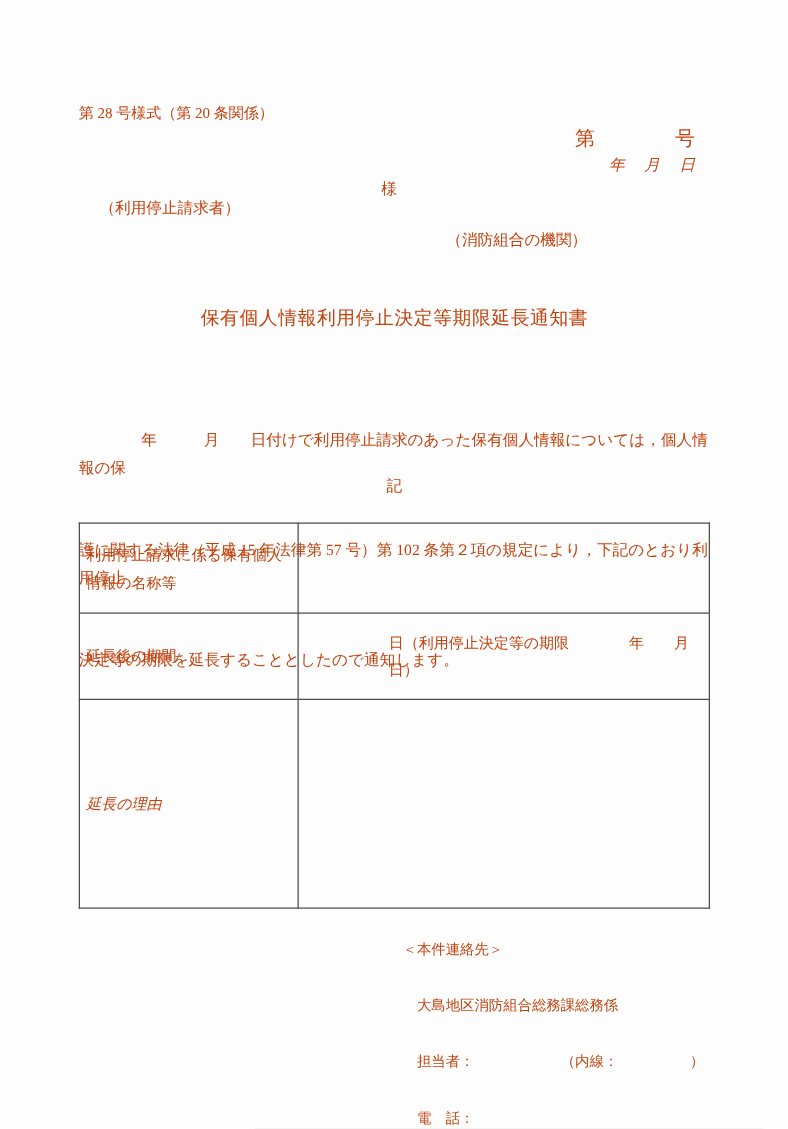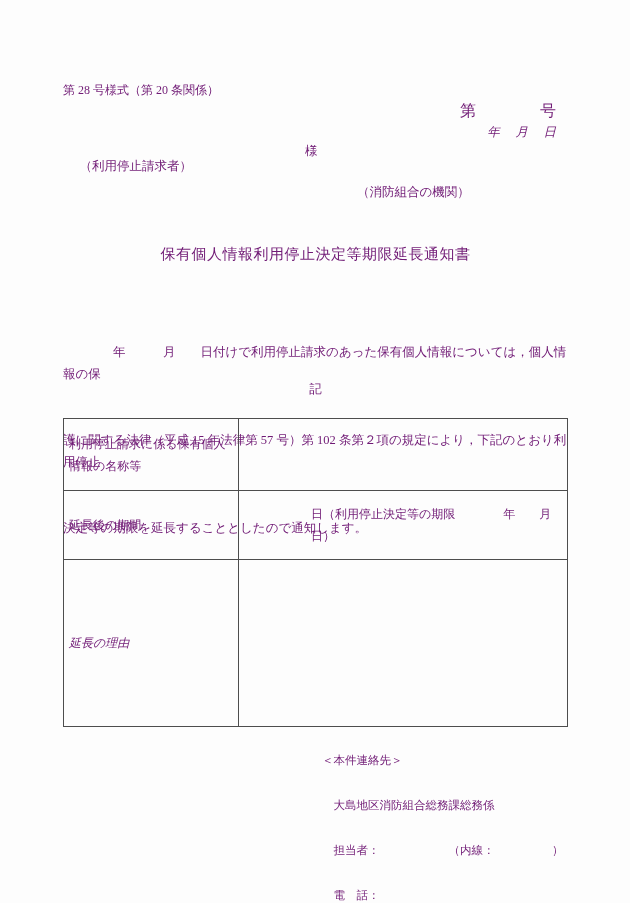--- a/index.html
+++ b/index.html
@@ -6,21 +6,21 @@
     margin: 0;
     padding: 0;
     background: #e8e8e8;
   }
   .page {
     position: relative;
     width: 630px;
     height: 903px;
     background: #fdfdfd;
     font-family: "Liberation Serif", "DejaVu Serif", serif;
-    color: #701a75;
+    color: #c2410c;
     overflow: hidden;
   }
   .abs { position: absolute; white-space: pre-wrap; }
 
   .form-number {
     left: 63px; top: 82px;
     font-size: 12px;
   }
   .doc-number-line {
     top: 101px; right: 74px;

